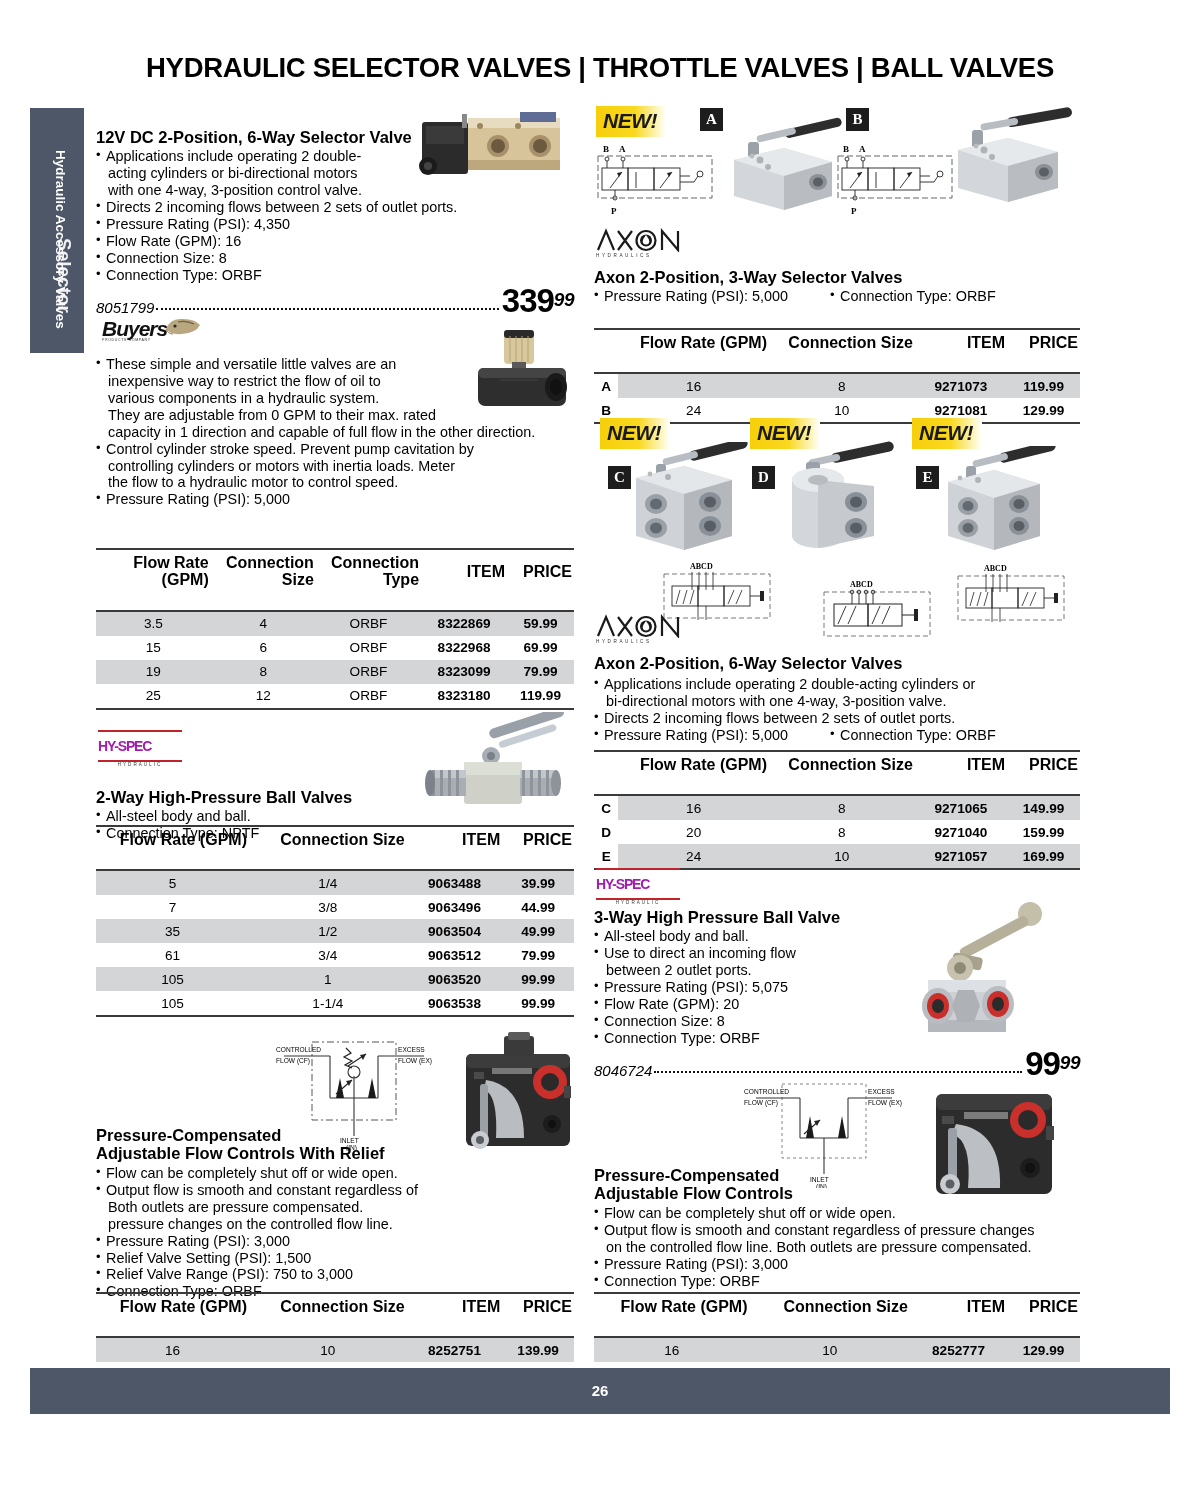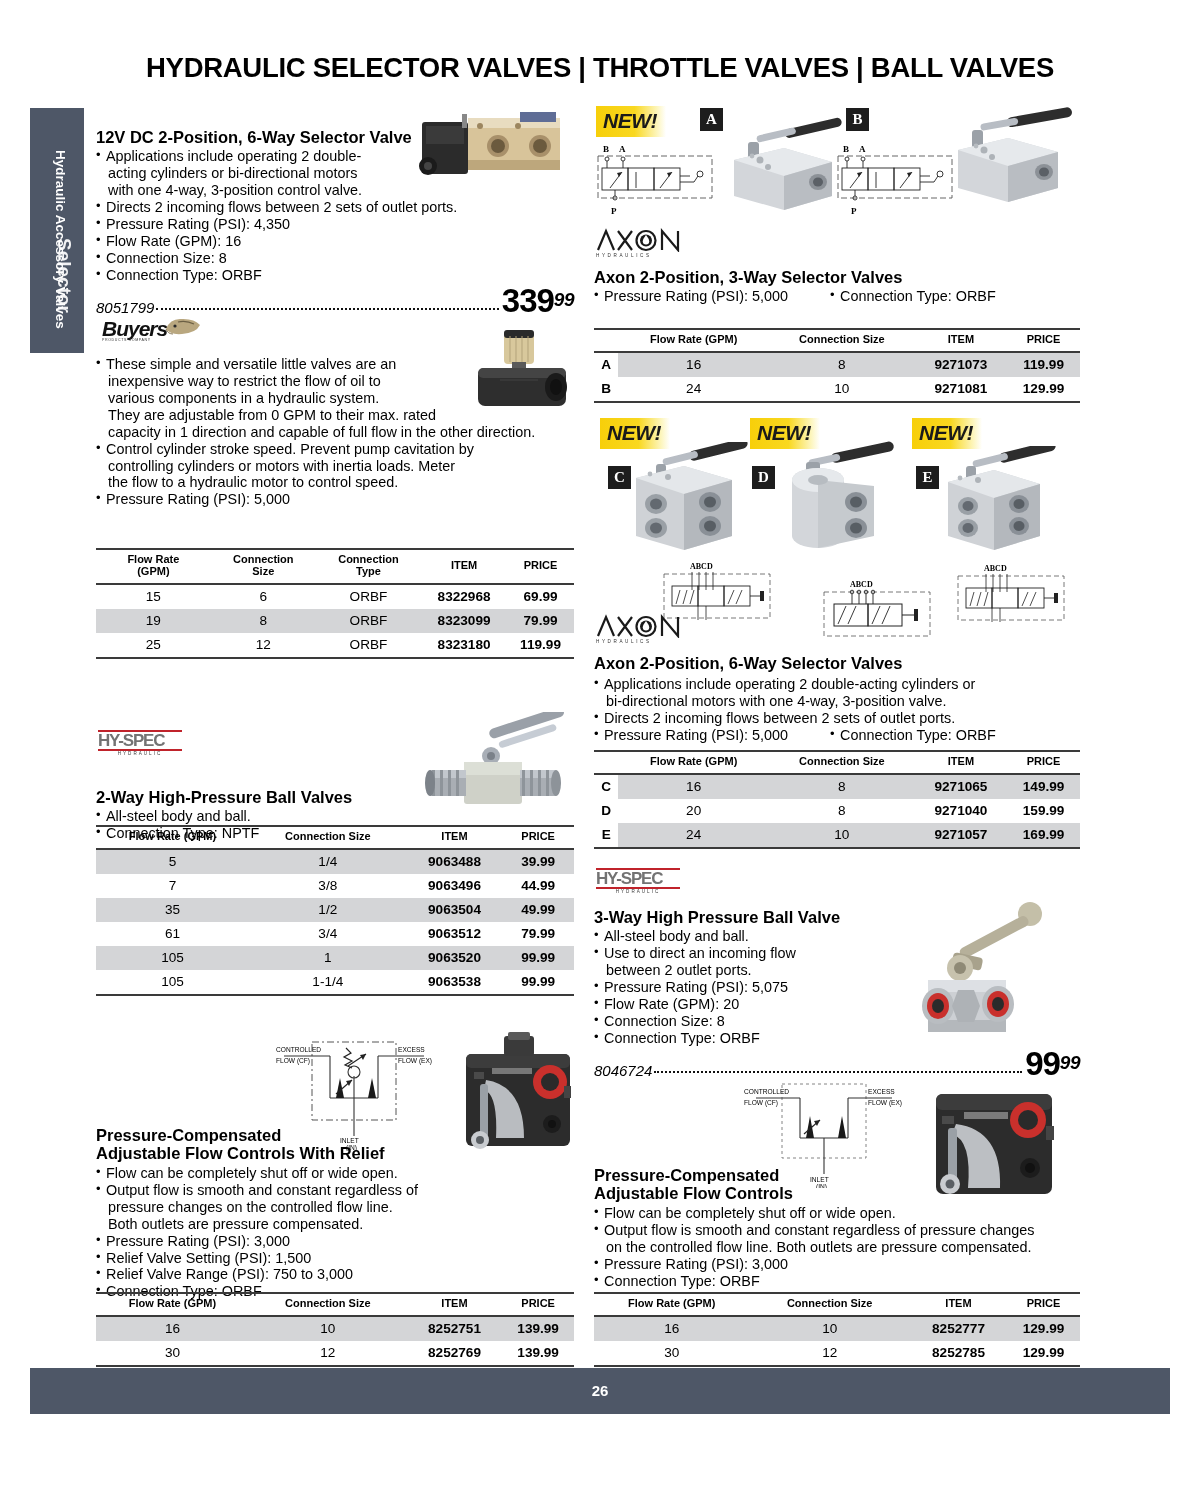--- a/index.html
+++ b/index.html
@@ -82,23 +82,23 @@
     font-size: 19px; font-weight: bold; vertical-align: super;
     letter-spacing: -0.5px;
   }
   
   table.spec {
     border-collapse: collapse;
     width: 100%;
     font-size: 13.6px;
   }
   table.spec thead th {
-    font-weight: bold; font-size: 11px;
-    padding: 4px 2px 5px 2px;
-    text-align: center;
+    font-weight: bold; font-size: 16px;
+    padding: 4px 2px 21px 2px;
+    text-align: right;
     border-top: 2.6px solid #3a3a3a;
     border-bottom: 2.2px solid #3a3a3a;
     line-height: 1.08;
     vertical-align: middle;
   }
   table.spec tbody td {
     padding: 4.5px 3px;
     text-align: center;
     vertical-align: middle;
   }
@@ -130,22 +130,22 @@
   .buyers-logo { position: relative; width: 88px; height: 25px; }
   .buyers-word {
     font-size: 21px; font-weight: bold; font-style: italic;
     letter-spacing: -1px; line-height: 1;
     color: #111;
   }
   .buyers-sub { font-size: 3.6px; letter-spacing: 0.6px; color: #333; margin-top:-1px;}
   .hyspec-logo { position: relative; width: 84px; }
   .hyspec-bar { height: 2px; background: #c0232b; width: 84px; }
   .hyspec-word {
-    font-size: 17px; font-weight: bold; letter-spacing: -1.2px;
-    line-height: 1; color: #737373; margin: 0 0;
+    font-size: 14px; font-weight: bold; letter-spacing: -1.2px;
+    line-height: 1; color: #a21caf; margin: 7px 0;
     font-family: "Liberation Sans", sans-serif;
   }
   .hyspec-sub { font-size: 4.6px; letter-spacing: 2px; color: #3a3a3a; text-align:center; }
   .axon-logo { display: flex; flex-direction: column; width: 98px; }
   .axon-word {
     font-size: 22px; font-weight: normal; letter-spacing: 0px;
     line-height: 1; color: #111; display: flex; align-items: center;
   }
   .axon-sub { font-size: 4.6px; letter-spacing: 2.6px; color: #333; margin-top: 1px; }
   
@@ -269,20 +269,27 @@
       <thead>
           <tr>
         <th style="width:24%">Flow Rate<br>(GPM)</th>
         <th style="width:22%">Connection<br>Size</th>
         <th style="width:22%">Connection<br>Type</th>
         <th style="width:18%">ITEM</th>
         <th style="width:14%">PRICE</th>
       </tr>
         </thead>
       <tbody>
+        <tr class="alt">
+            <td>3.5</td>
+            <td>4</td>
+            <td>ORBF</td>
+            <td class="item">8322869</td>
+            <td class="price">59.99</td>
+          </tr>
         <tr>
             <td>15</td>
             <td>6</td>
             <td>ORBF</td>
             <td class="item">8322968</td>
             <td class="price">69.99</td>
           </tr>
         <tr class="alt">
             <td>19</td>
             <td>8</td>
@@ -443,22 +450,22 @@
       <rect x="112" y="58" width="7" height="12" fill="#444"></rect>
     </svg>
   </div>
 
   <div class="sec" style="top:1126px; width:478px;">
     <div class="h-prod">Pressure-Compensated</div>
     <div class="h-prod">Adjustable Flow Controls With Relief</div>
     <ul class="bullets" style="margin-top:2px;">
       <li>Flow can be completely shut off or wide open.</li>
       <li><span>Output flow is smooth and constant regardless of</span>
-        <span class="cont" style="padding-left:2px">pressure changes on the controlled flow line.</span>
-        <span class="cont" style="padding-left:2px">Both outlets are pressure compensated.</span></li>
+        <span class="cont" style="padding-left:2px">Both outlets are pressure compensated.</span>
+        <span class="cont" style="padding-left:2px">pressure changes on the controlled flow line.</span></li>
       <li>Pressure Rating (PSI): 3,000</li>
       <li>Relief Valve Setting (PSI): 1,500</li>
       <li>Relief Valve Range (PSI): 750 to 3,000</li>
       <li>Connection Type: ORBF</li>
     </ul>
   </div>
 
   <div class="sec" style="top:1292px; width:478px;">
     <table class="spec">
       <thead>

